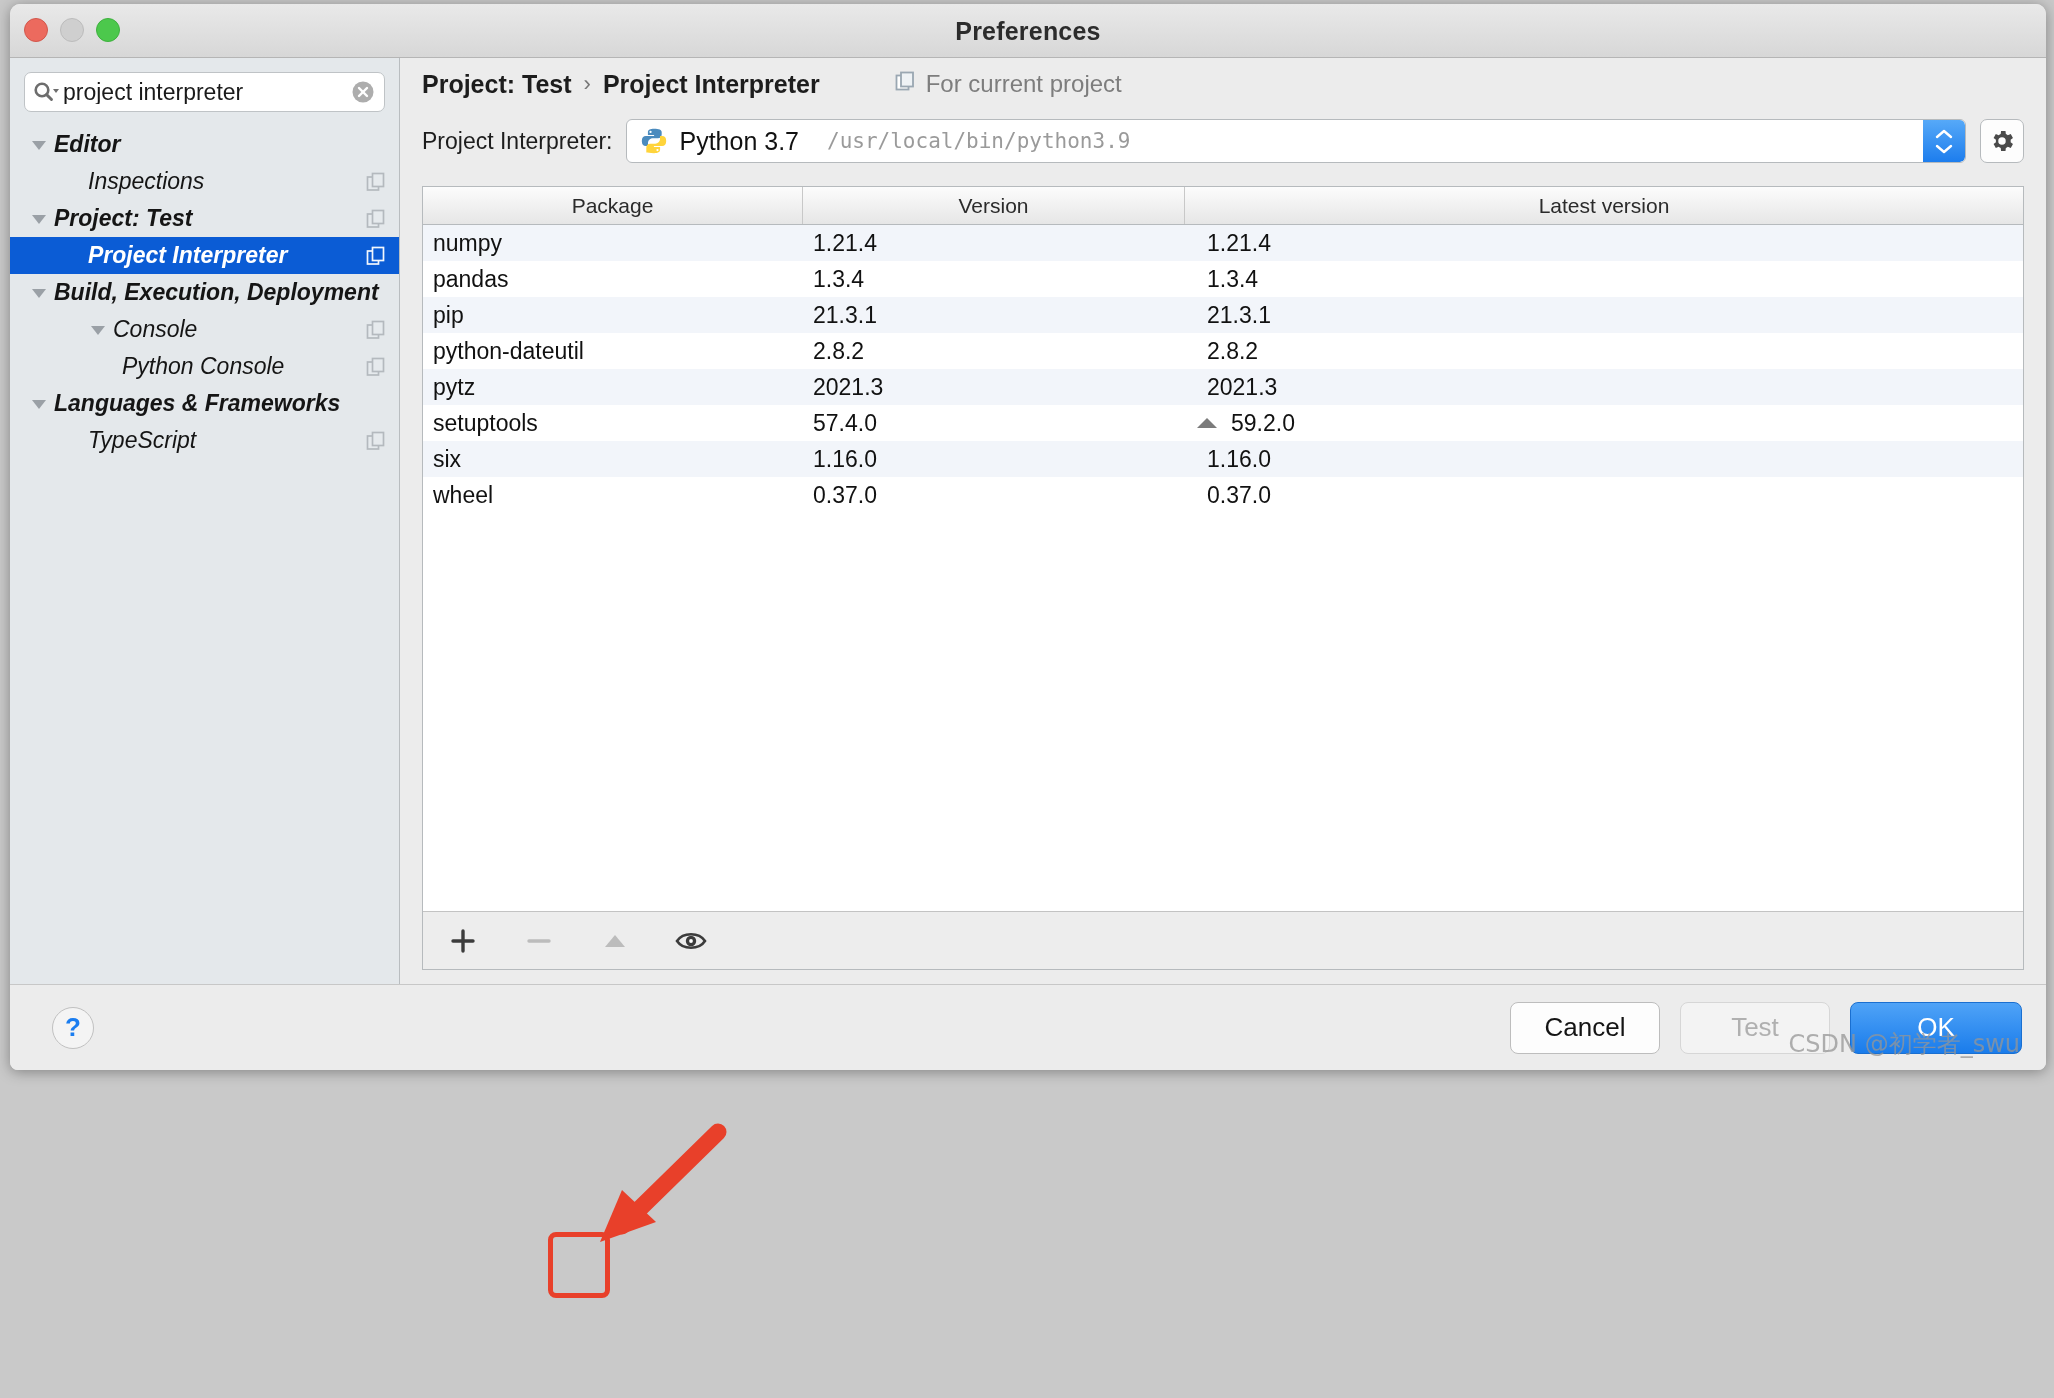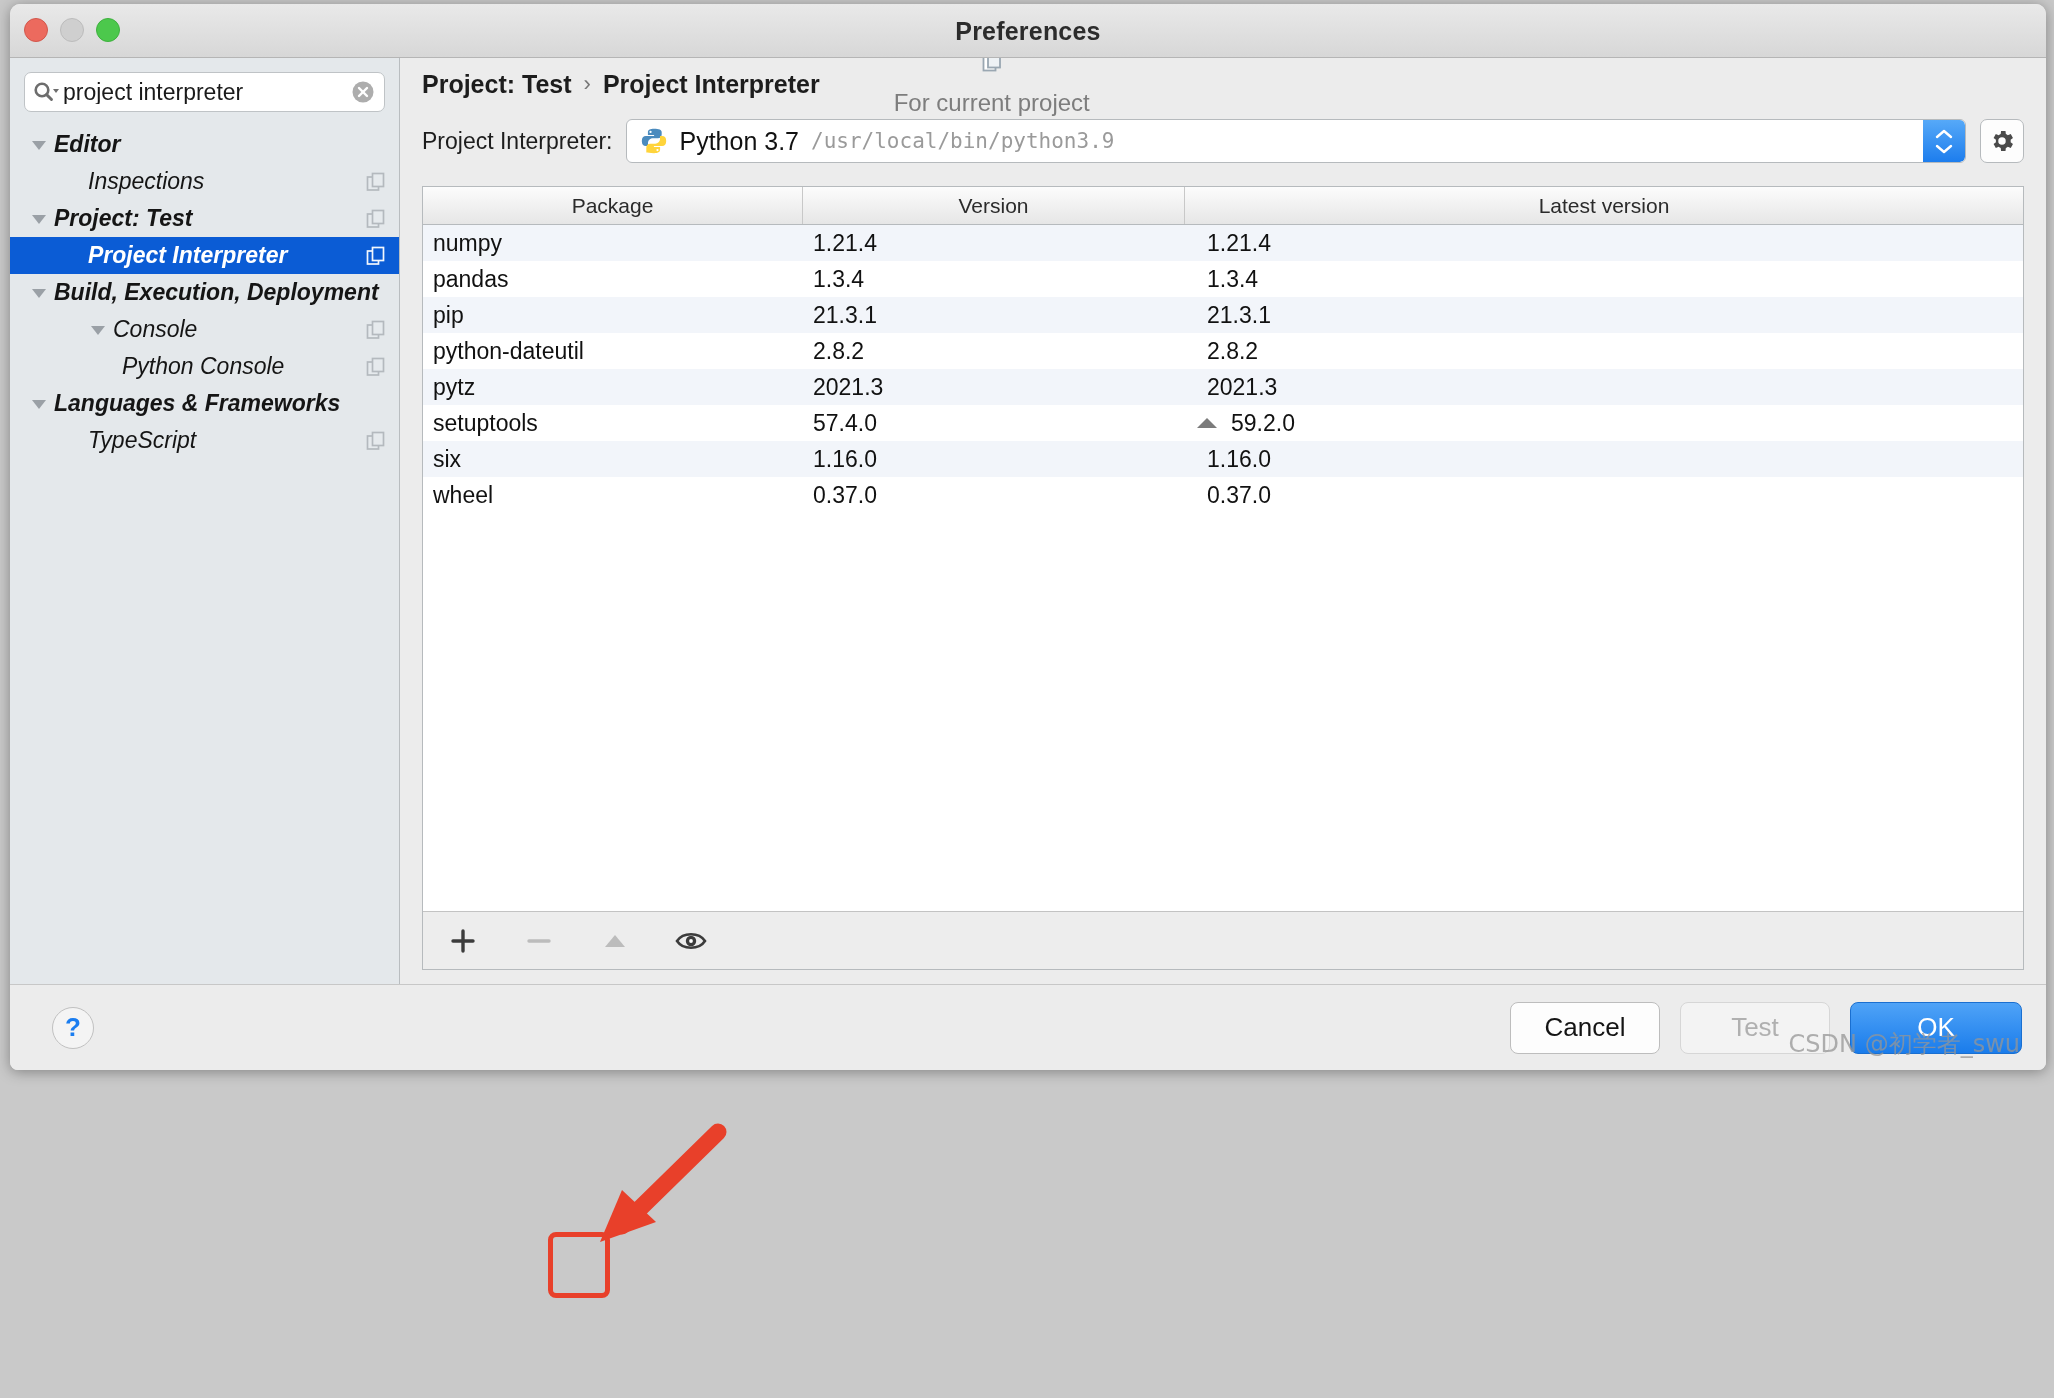--- a/index.html
+++ b/index.html
@@ -133,21 +133,21 @@
     display: flex;
     align-items: center;
     padding: 0 0 0 22px;
     gap: 12px;
   }
   .crumb { font-size: 25px; font-weight: bold; color: #1d1d1d; white-space: nowrap; }
   .crumb-sep { font-size: 22px; color: #767676; }
   .scope {
     margin-left: 62px;
     display: flex; align-items: center; gap: 10px;
-    font-size: 24px; color: #7d7d7d; flex-direction: column;
+    font-size: 24px; color: #7d7d7d;
   }
 
   .interp-row {
     height: 62px;
     flex: 0 0 62px;
     display: flex;
     align-items: center;
     padding: 0 22px 0 22px;
     gap: 14px;
   }
@@ -161,21 +161,21 @@
     display: flex;
     align-items: center;
     padding-left: 12px;
     min-width: 0;
     overflow: hidden;
     position: relative;
   }
   .py-ico { width: 32px; flex: 0 0 32px; display:flex; align-items:center; }
   .combo-name { font-size: 25px; color: #111; margin-left: 8px; white-space: nowrap;}
   .combo-path {
-    font-size: 21px; color: #9a9a9a; margin-left: 12px;
+    font-size: 21px; color: #9a9a9a; margin-left: 28px;
     font-family: "DejaVu Sans Mono", monospace;
     white-space: nowrap;
   }
   .combo-stepper {
     margin-left: auto;
     width: 42px; height: 42px;
     flex: 0 0 42px;
     background: linear-gradient(#56a9f8, #1d7ded);
     border-radius: 0 5px 5px 0;
     display: flex; flex-direction: column;

